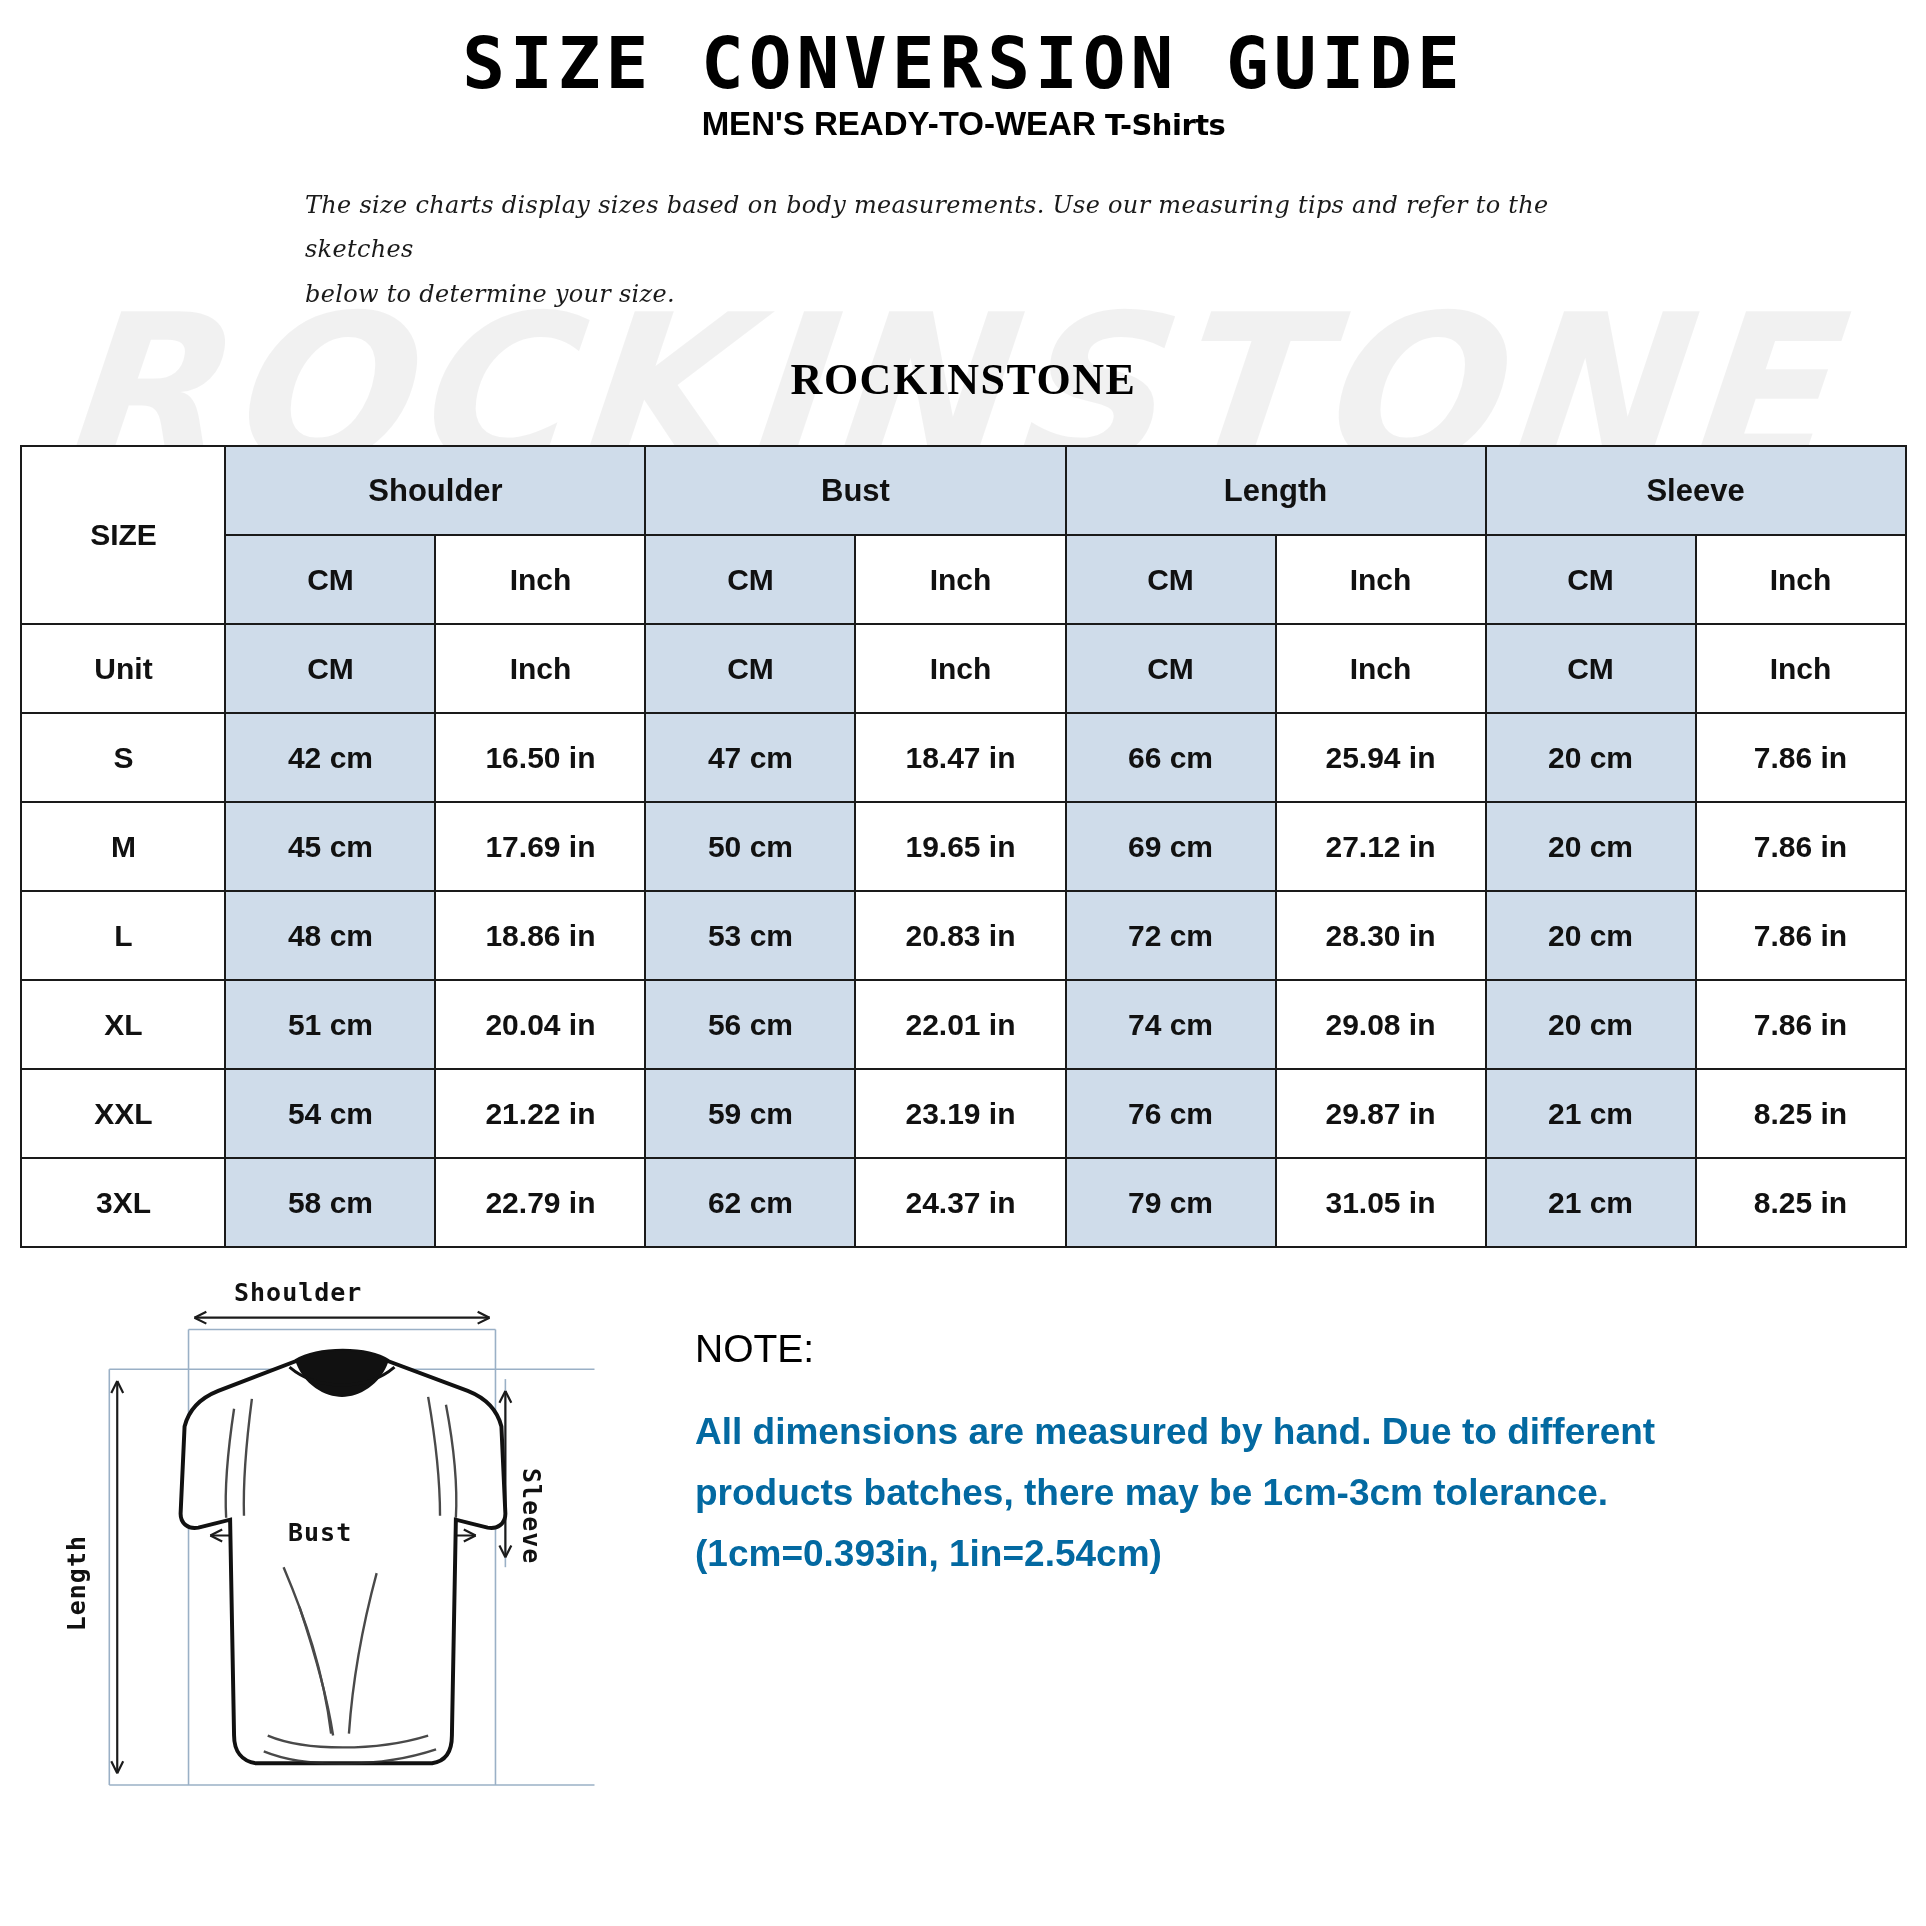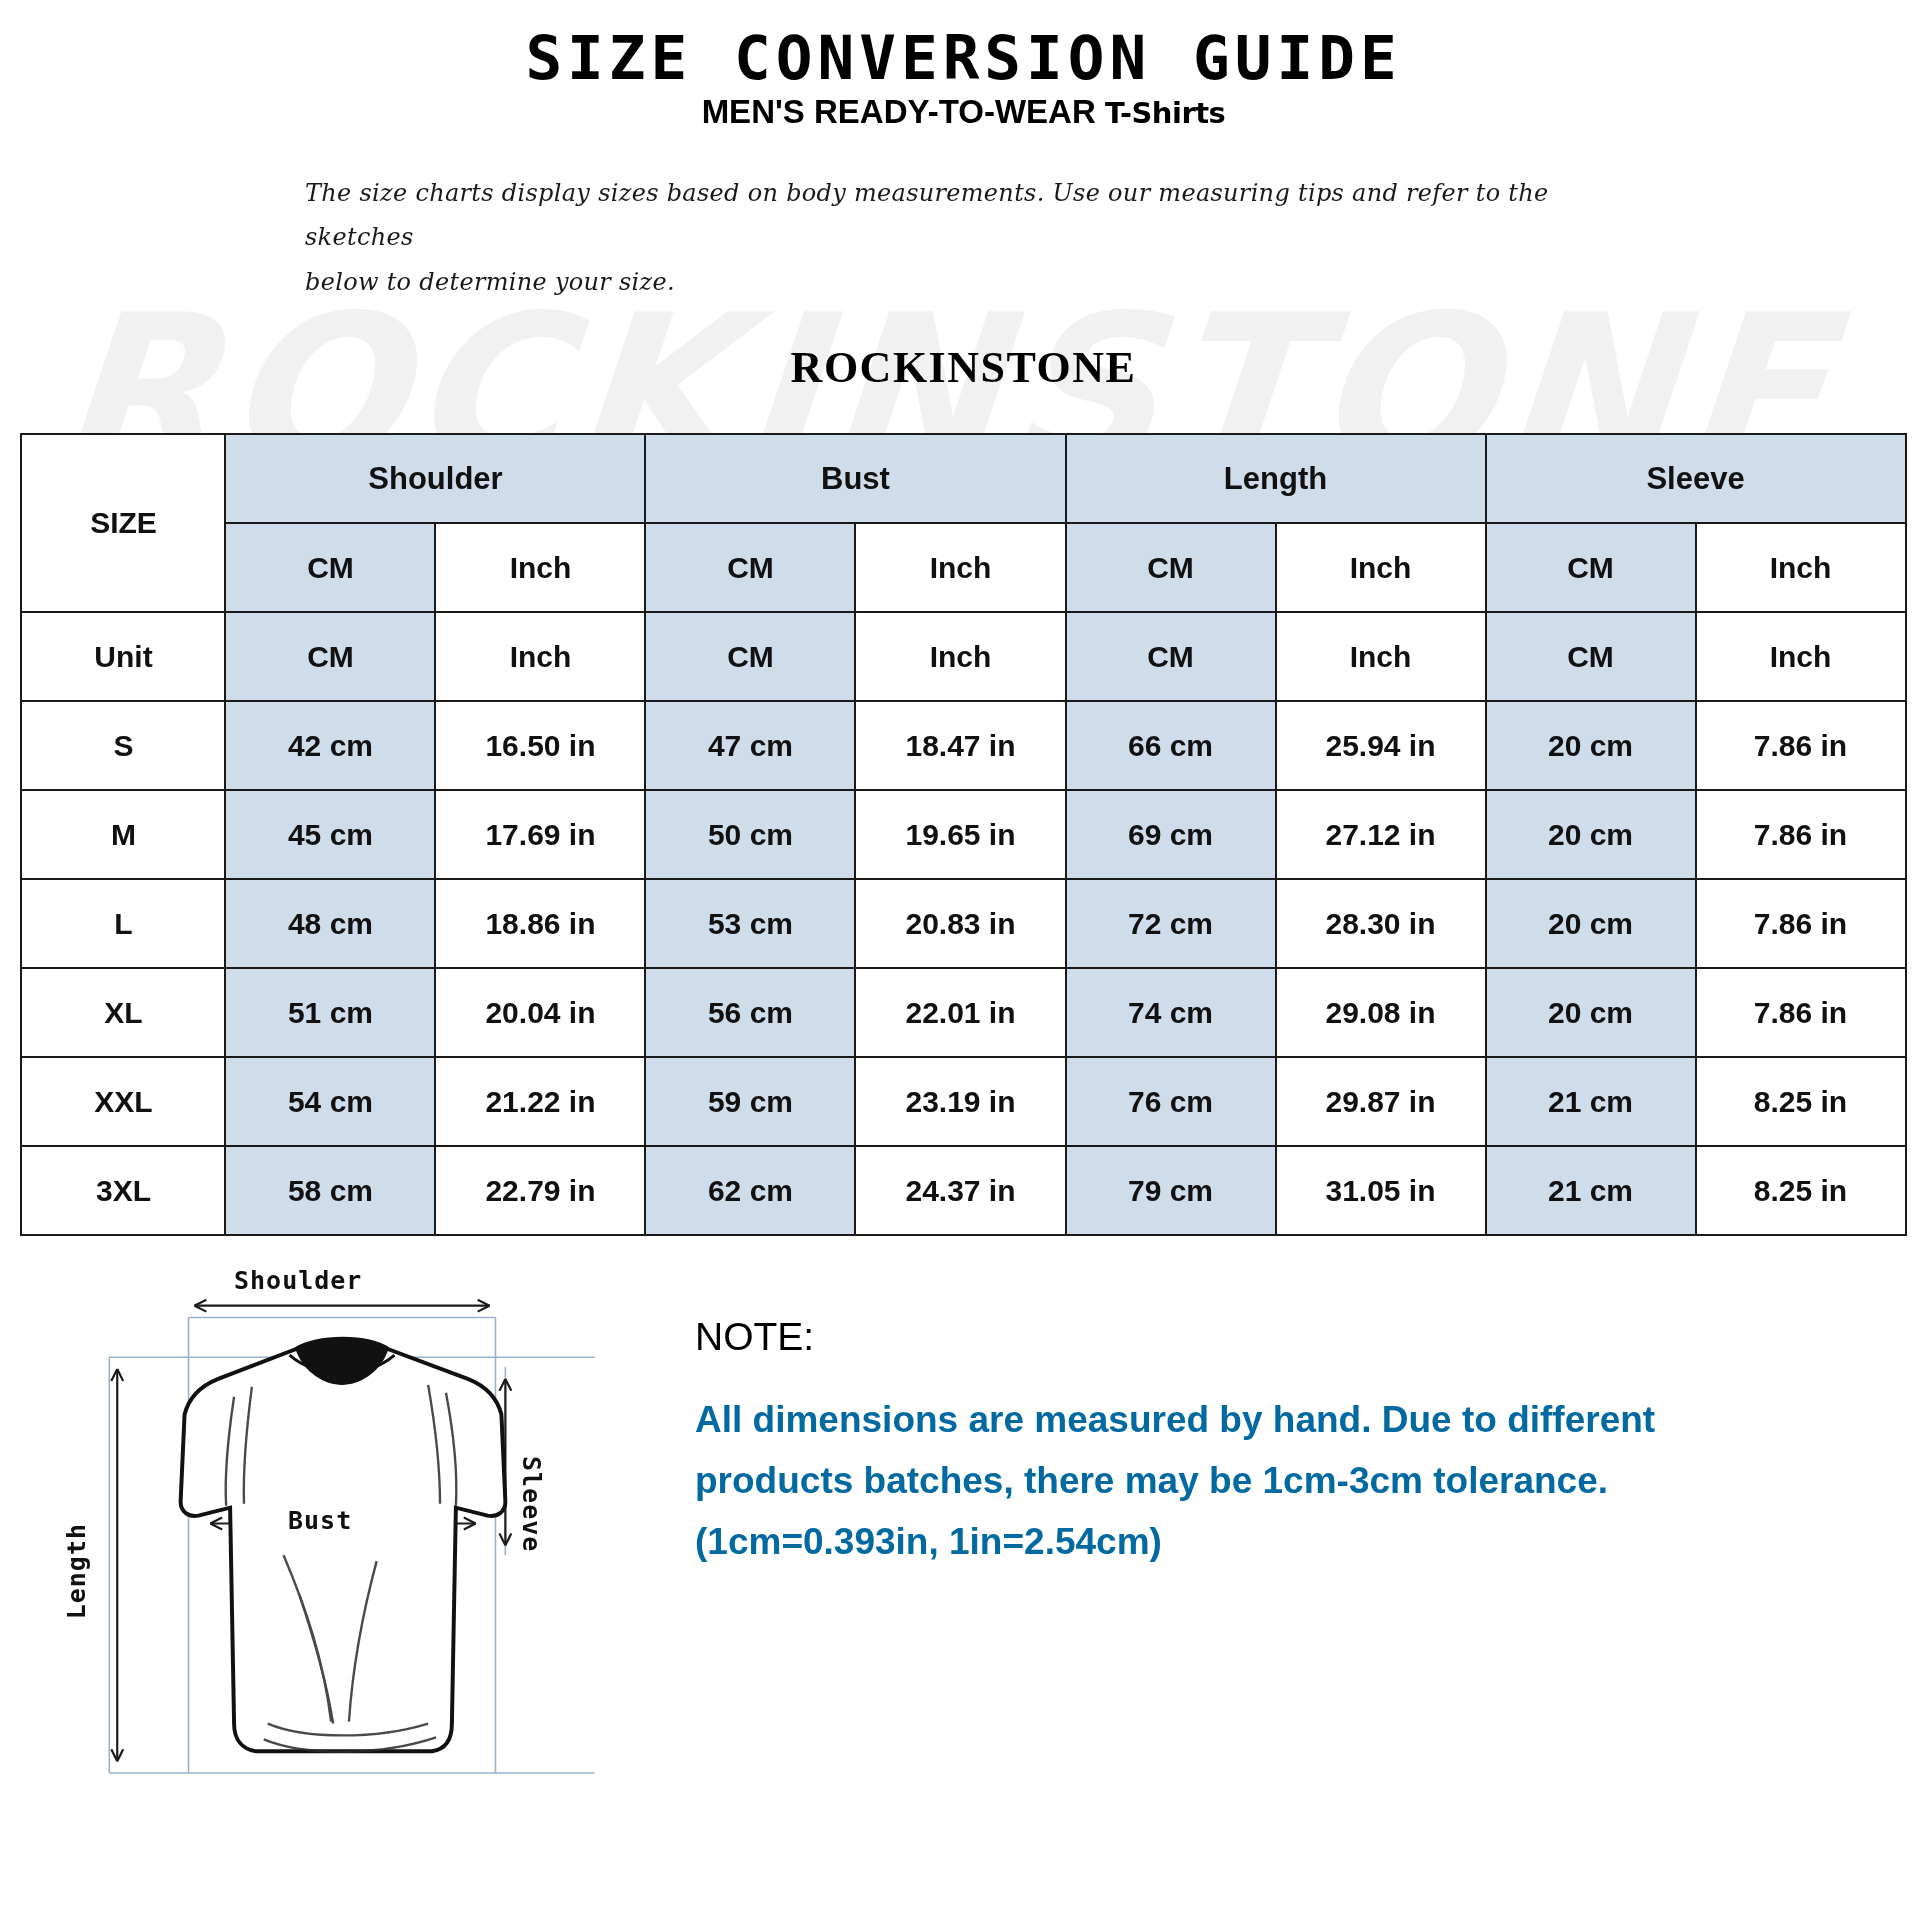--- a/index.html
+++ b/index.html
@@ -42,21 +42,21 @@
     pointer-events: none;
     z-index: 0;
   }
 
   
   .header { position: relative; z-index: 2; }
 
   .main-title {
     text-align: center;
     font-family: "DejaVu Sans Mono", monospace;
-    font-size: 61px;
+    font-size: 71px;
     font-weight: 700;
     letter-spacing: 5px;
     margin: 22px 0 0 0;
     color: #000;
   }
 
   .subtitle {
     text-align: center;
     font-size: 33px;
     font-weight: 700;

